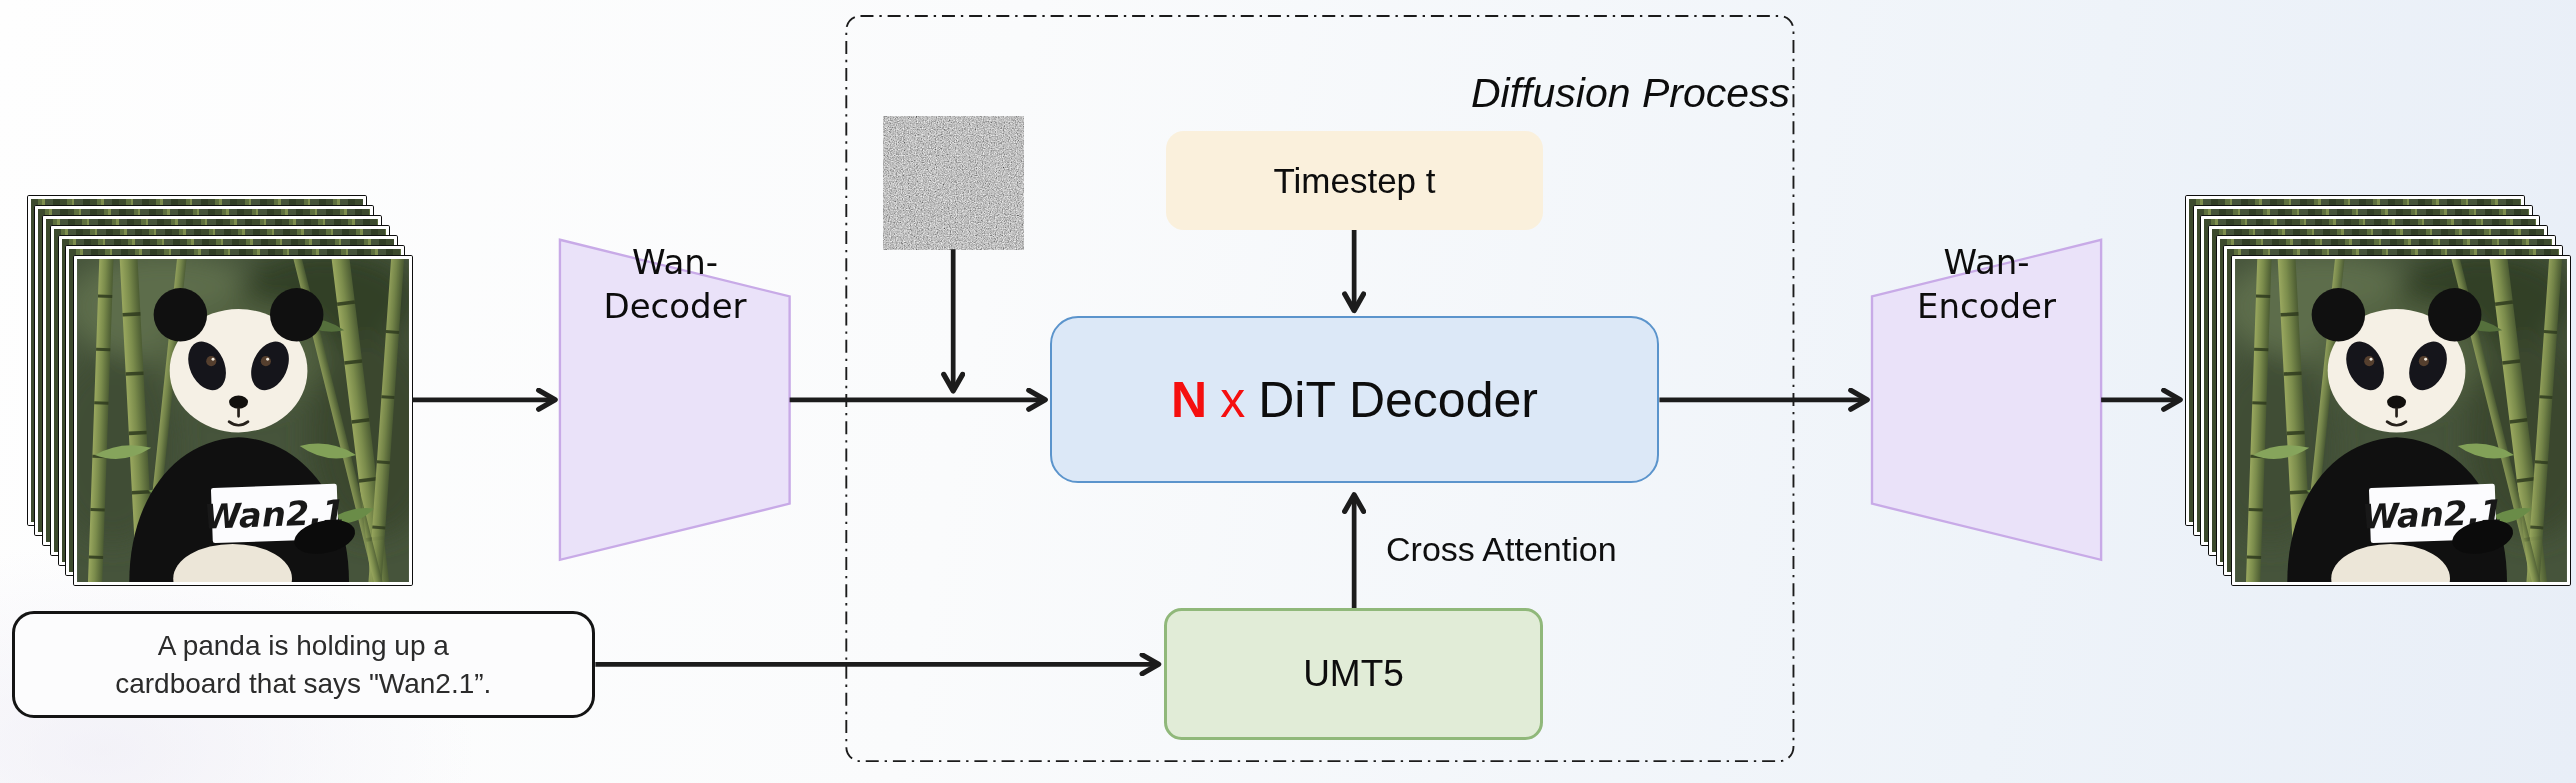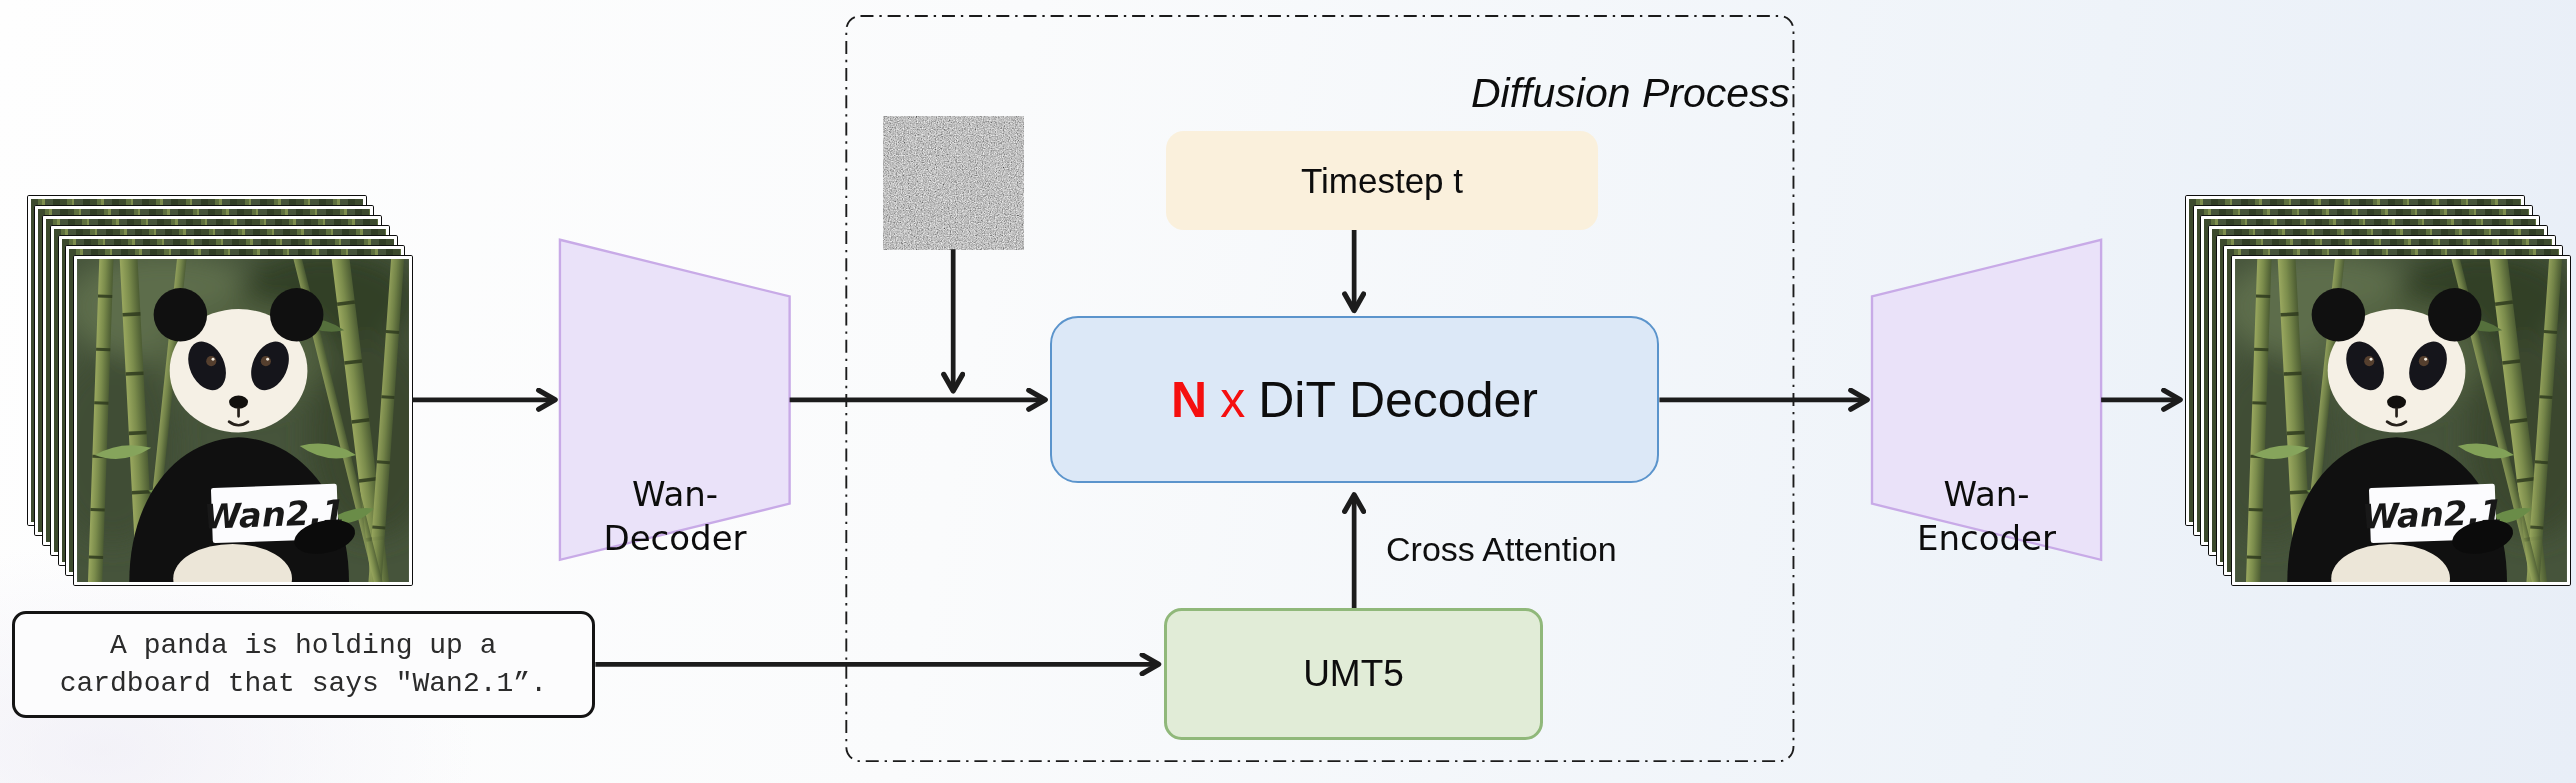--- a/index.html
+++ b/index.html
@@ -45,45 +45,45 @@
 
   
   .node {
     position: absolute;
     display: flex; align-items: center; justify-content: center;
     box-sizing: border-box;
     color: #0d0d0d;
     white-space: nowrap;
   }
   .node-timestep {
-    left: 1166px; top: 131px; width: 432px; height: 99px;
+    left: 1166px; top: 131px; width: 377px; height: 99px;
     background: #faf0dc; border-radius: 17.7px; font-size: 35px;
   }
   .node-dit {
     left: 1050px; top: 316px; width: 609px; height: 167px;
     background: #dce8f7; border: 2.4px solid #5b94cc; border-radius: 28px;
     font-size: 50px;
   }
   .node-dit .red  { color: #f50f0f; }
   .node-dit .bold { font-weight: 700; }
   .node-dit .times { margin: 0 13px; }
   .node-umt5 {
     left: 1164px; top: 608px; width: 379px; height: 132px;
     background: #e1ecd7; border: 3px solid #90b87a; border-radius: 17.7px;
     font-size: 37px;
   }
   .node-prompt {
     left: 11.8px; top: 611px; width: 583px; height: 107px;
-    background: #fcfcfd; border: 3px solid #141414; border-radius: 14px;
+    background: #fcfcfd; border: 3px solid #141414; border-radius: 22px;
     font-size: 28px; line-height: 1.35; color: #2b2b2b;
-    flex-direction: column; white-space: nowrap; font-family: Liberation Mono, monospace;
+    flex-direction: column; white-space: nowrap;
   }
   .vae-label {
     position: absolute; width: 230px; height: 320px;
-    display: flex; flex-direction: column; align-items: center; justify-content: flex-end;
+    display: flex; flex-direction: column; align-items: center; justify-content: flex-start;
     font-family: "DejaVu Sans", sans-serif;
     font-size: 34px; line-height: 1.3; color: #0c0c0c;
   }
   .vae-label-encoder { left: 560px;  top: 240px; }
   .vae-label-decoder { left: 1872px; top: 240px; width: 229px; }
 
   .floating-label { position: absolute; color: #0f0f0f; white-space: nowrap; }
   .label-cross  { left: 1376px; top: 530px; font-size: 34px; margin-left: 10px; }
   .label-title  {
     left: 1341px; top: 46px; width: 449px;

